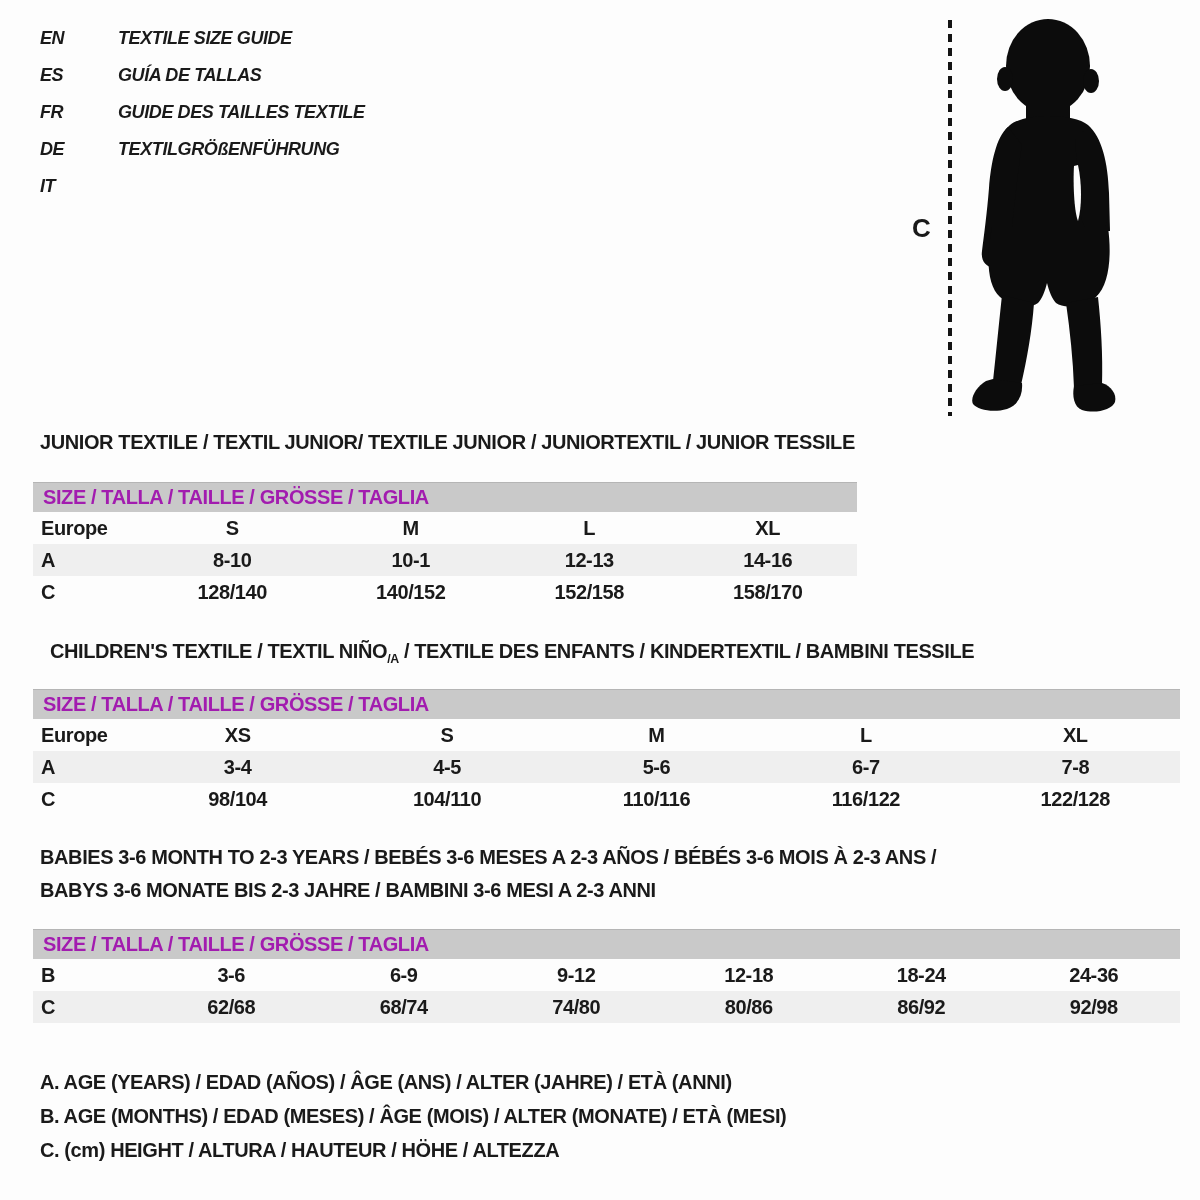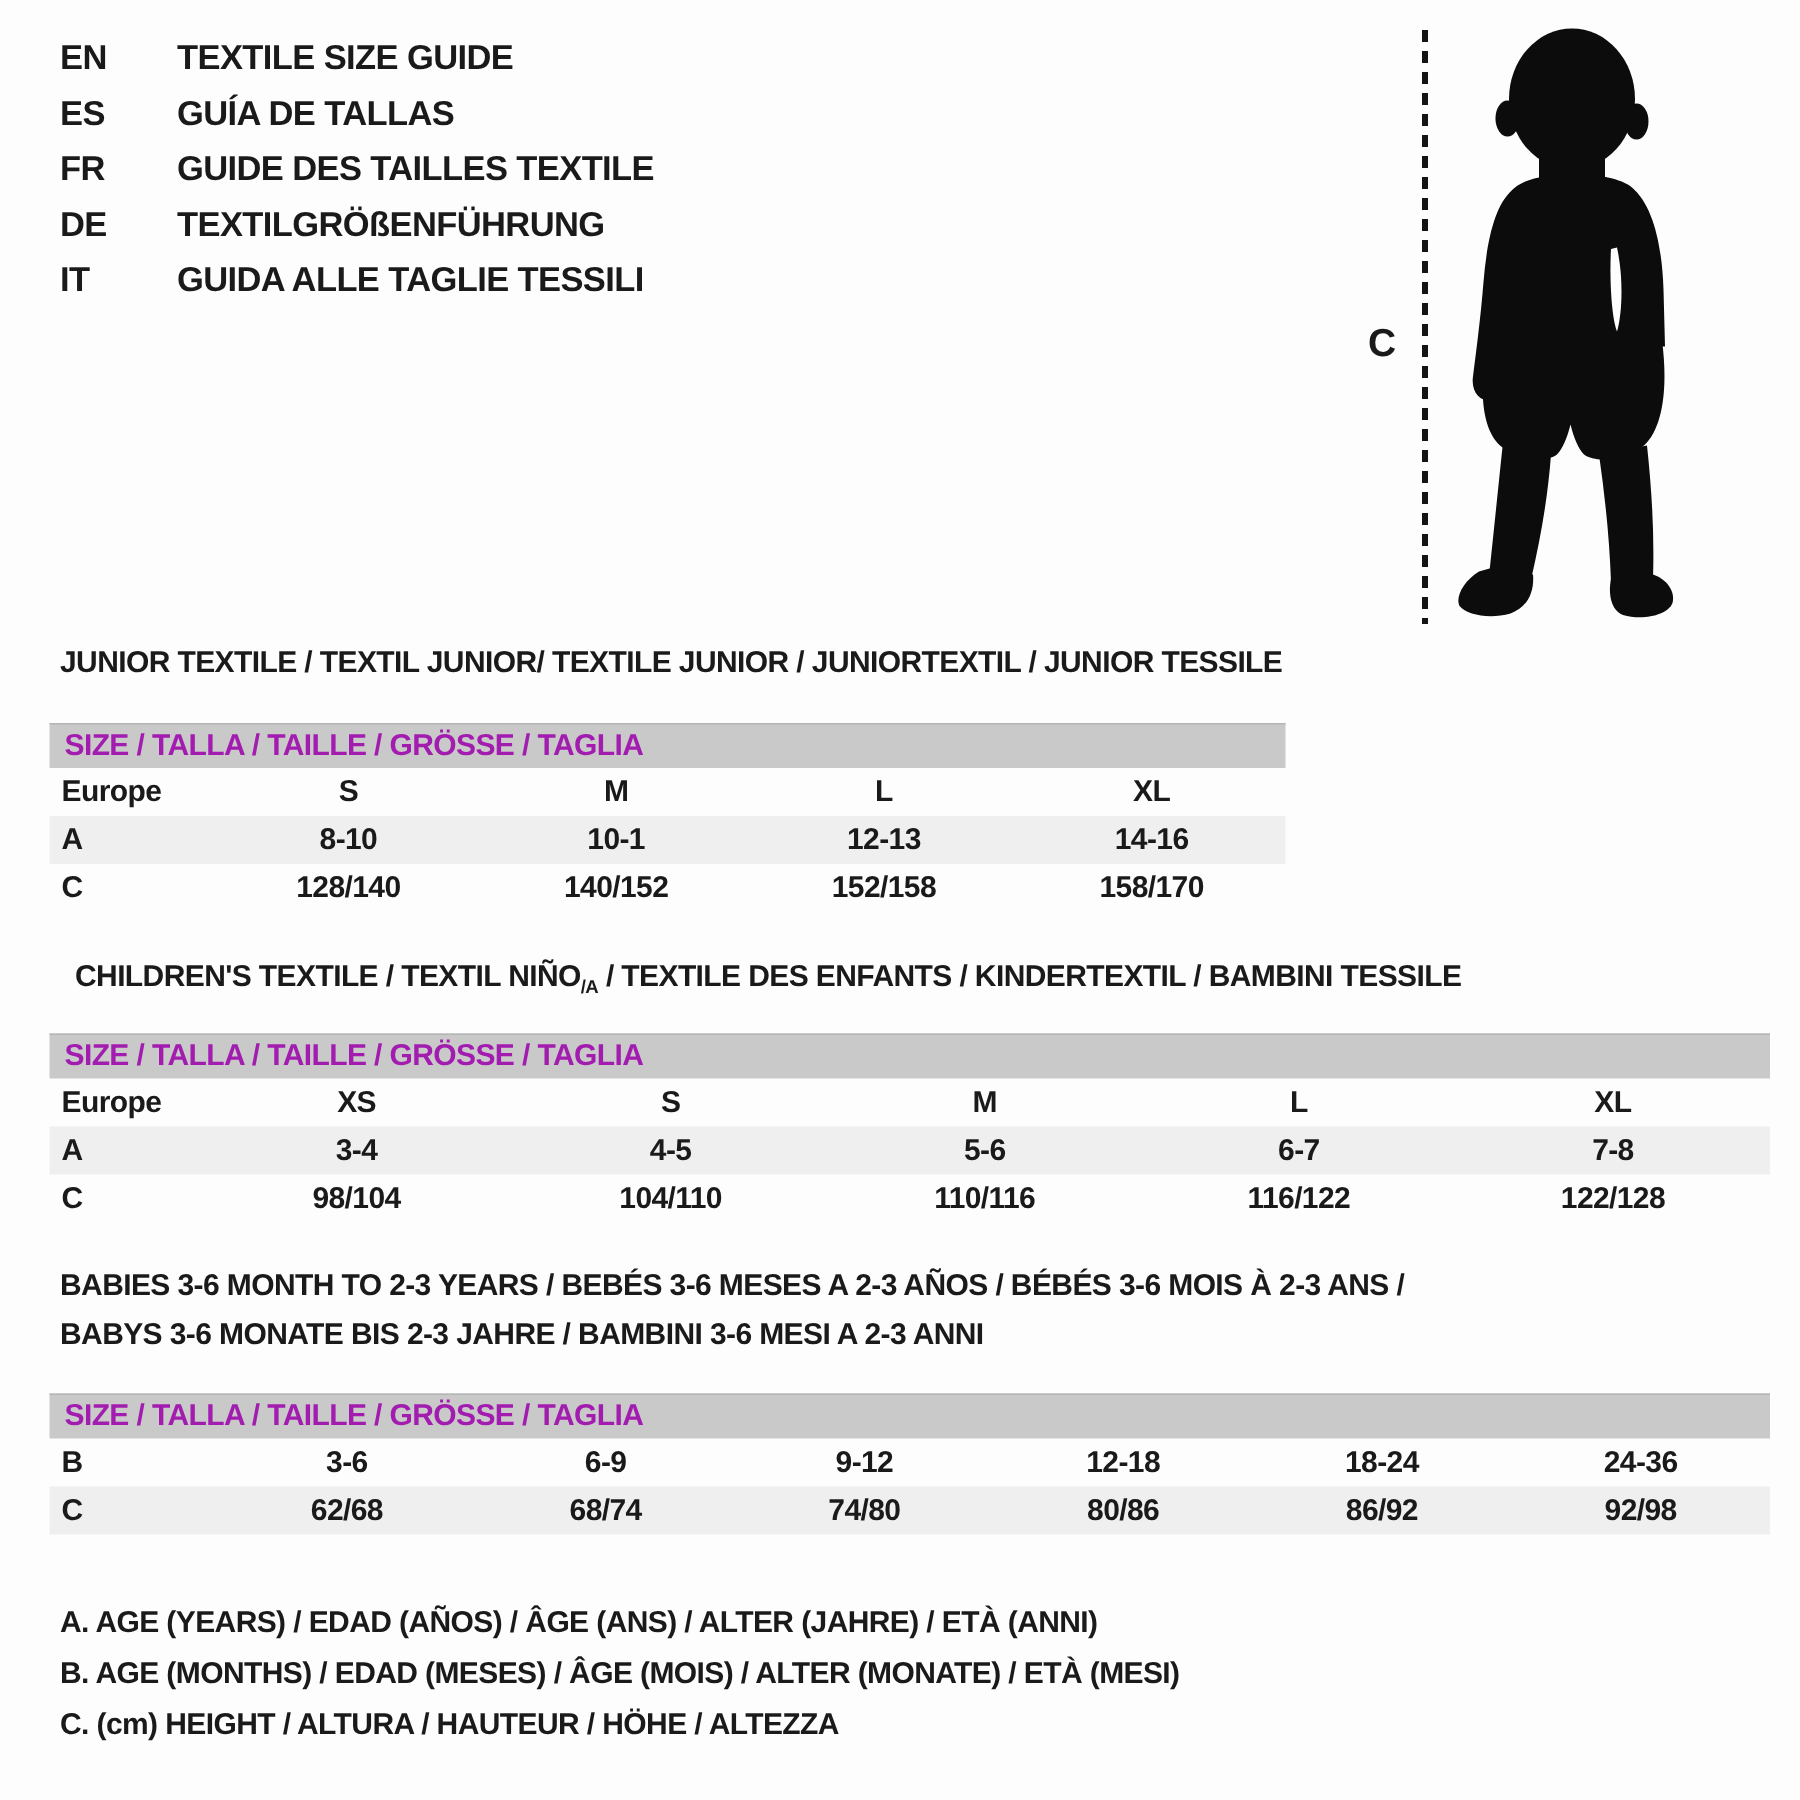--- a/index.html
+++ b/index.html
@@ -5,21 +5,21 @@
   html,body { margin:0; padding:0; }
   .page {
     position:relative; width:1200px; height:1200px;
     background:#fdfdfd; overflow:hidden;
     font-family:"Liberation Sans", sans-serif;
     font-weight:700; color:#1a1a1a; letter-spacing:-0.4px;
   }
 
   
   .lang-header { position:absolute; left:40px; top:20px; }
-  .lang-row { display:flex; height:37px; align-items:center; font-size:23px; }
+  .lang-row { display:flex; height:37px; align-items:center; font-size:18px;font-style:italic; }
   .lang-code { width:78px; }
 
   
   .measure-label { position:absolute; left:912px; top:213px; font-size:26px; }
   .dashed-line {
     position:absolute; left:948px; top:20px; width:4px; height:396px;
     background:repeating-linear-gradient(to bottom, #141414 0px, #141414 8px, transparent 8px, transparent 14px);
   }
   .toddler-svg { position:absolute; left:962px; top:13px; }
   .sil { fill:#0c0c0c; }
@@ -72,21 +72,20 @@
     <div class="lang-row">
       <span class="lang-code">FR</span>
       <span class="lang-title">GUIDE DES TAILLES TEXTILE</span>
     </div>
     <div class="lang-row">
       <span class="lang-code">DE</span>
       <span class="lang-title">TEXTILGRÖßENFÜHRUNG</span>
     </div>
     <div class="lang-row">
       <span class="lang-code">IT</span>
-      <span class="lang-title">GUIDA ALLE TAGLIE TESSILI</span>
     </div>
   </section>
 
   <span class="measure-label">C</span>
   <div class="dashed-line"></div>
   <svg class="toddler-svg" width="180" height="405" viewBox="0 0 180 405" aria-hidden="true">
     <g>
       <ellipse class="sil" cx="86" cy="53" rx="42" ry="47"></ellipse>
       <ellipse class="sil" cx="43" cy="66" rx="8" ry="12"></ellipse>
       <ellipse class="sil" cx="129" cy="68" rx="8" ry="12"></ellipse>

